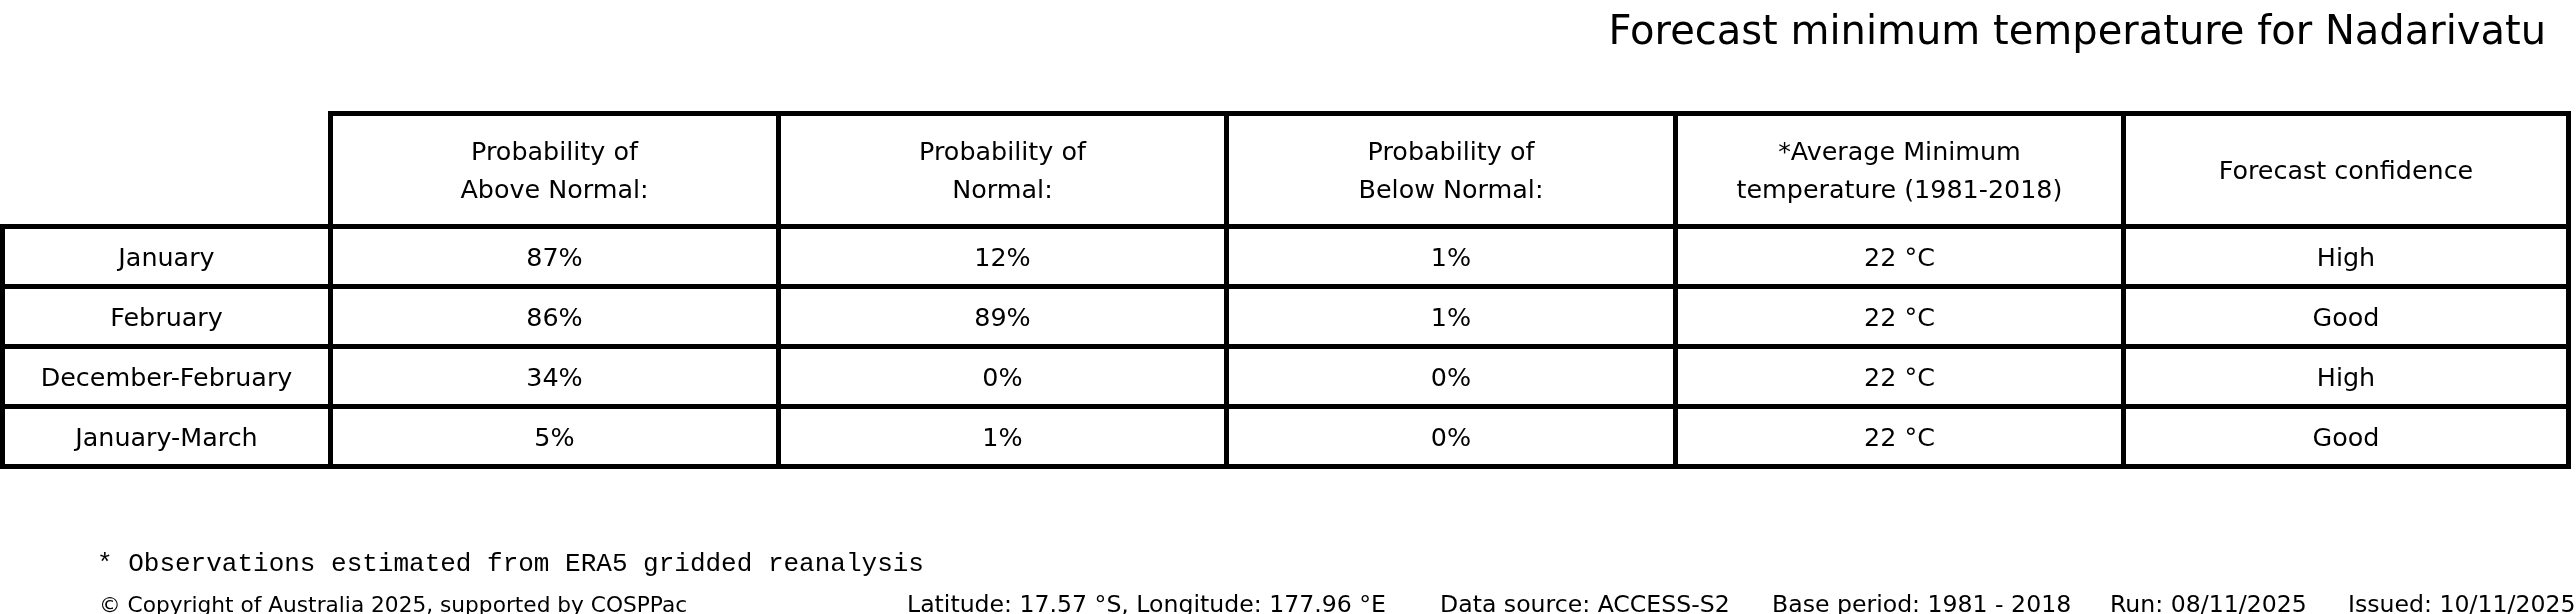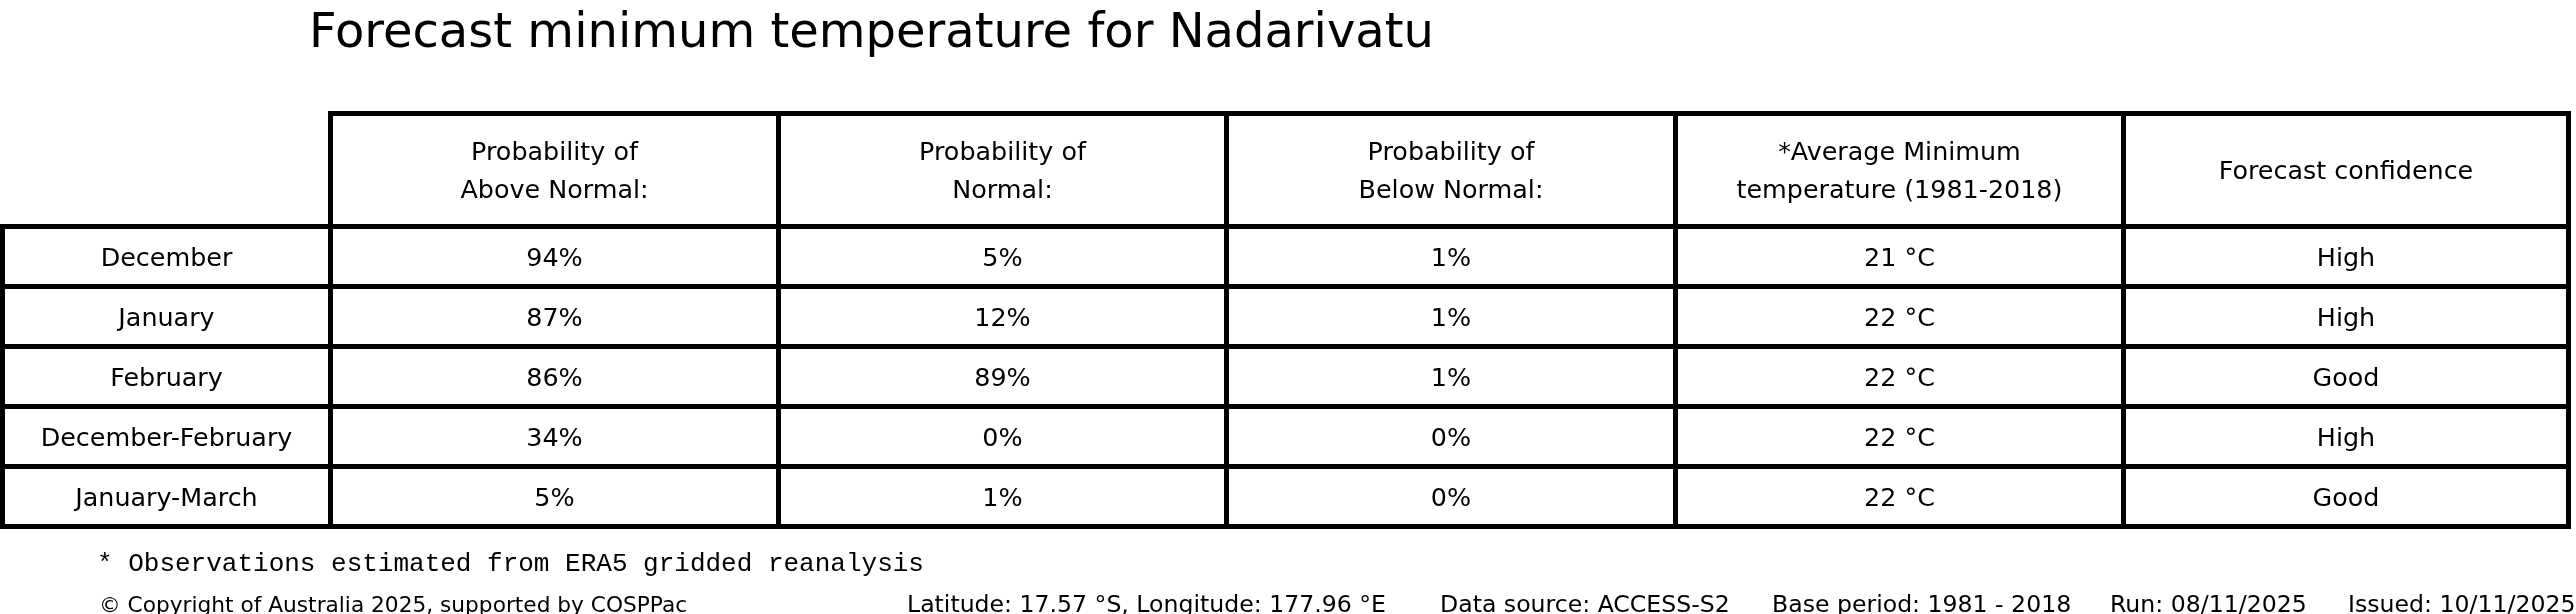--- a/index.html
+++ b/index.html
@@ -10,22 +10,22 @@
     background: #ffffff;
     color: #000000;
     font-family: "DejaVu Sans", sans-serif;
     overflow: hidden;
   }
   .title {
     position: absolute;
     left: 309px;
     top: 1.9px;
     width: 2237px;
-    text-align: left;
-    font-size: 48px;
+    text-align: right;
+    font-size: 40px;
     line-height: 57px;
     white-space: nowrap;
   }
   table.forecast {
     position: absolute;
     left: 0;
     top: 111px;
     border-collapse: collapse;
     table-layout: fixed;
     font-size: 25.4px;
@@ -91,28 +91,20 @@
 Above Normal:</th>
         <th>Probability of
 Normal:</th>
         <th>Probability of
 Below Normal:</th>
         <th>*Average Minimum
 temperature (1981-2018)</th>
         <th>Forecast confidence</th>
       </tr>
 
-      <tr>
-        <td class="rowlabel">December</td>
-        <td>94%</td>
-        <td>5%</td>
-        <td>1%</td>
-        <td>21 °C</td>
-        <td>High</td>
-      </tr>
 
       <tr>
         <td class="rowlabel">January</td>
         <td>87%</td>
         <td>12%</td>
         <td>1%</td>
         <td>22 °C</td>
         <td>High</td>
       </tr>
 

